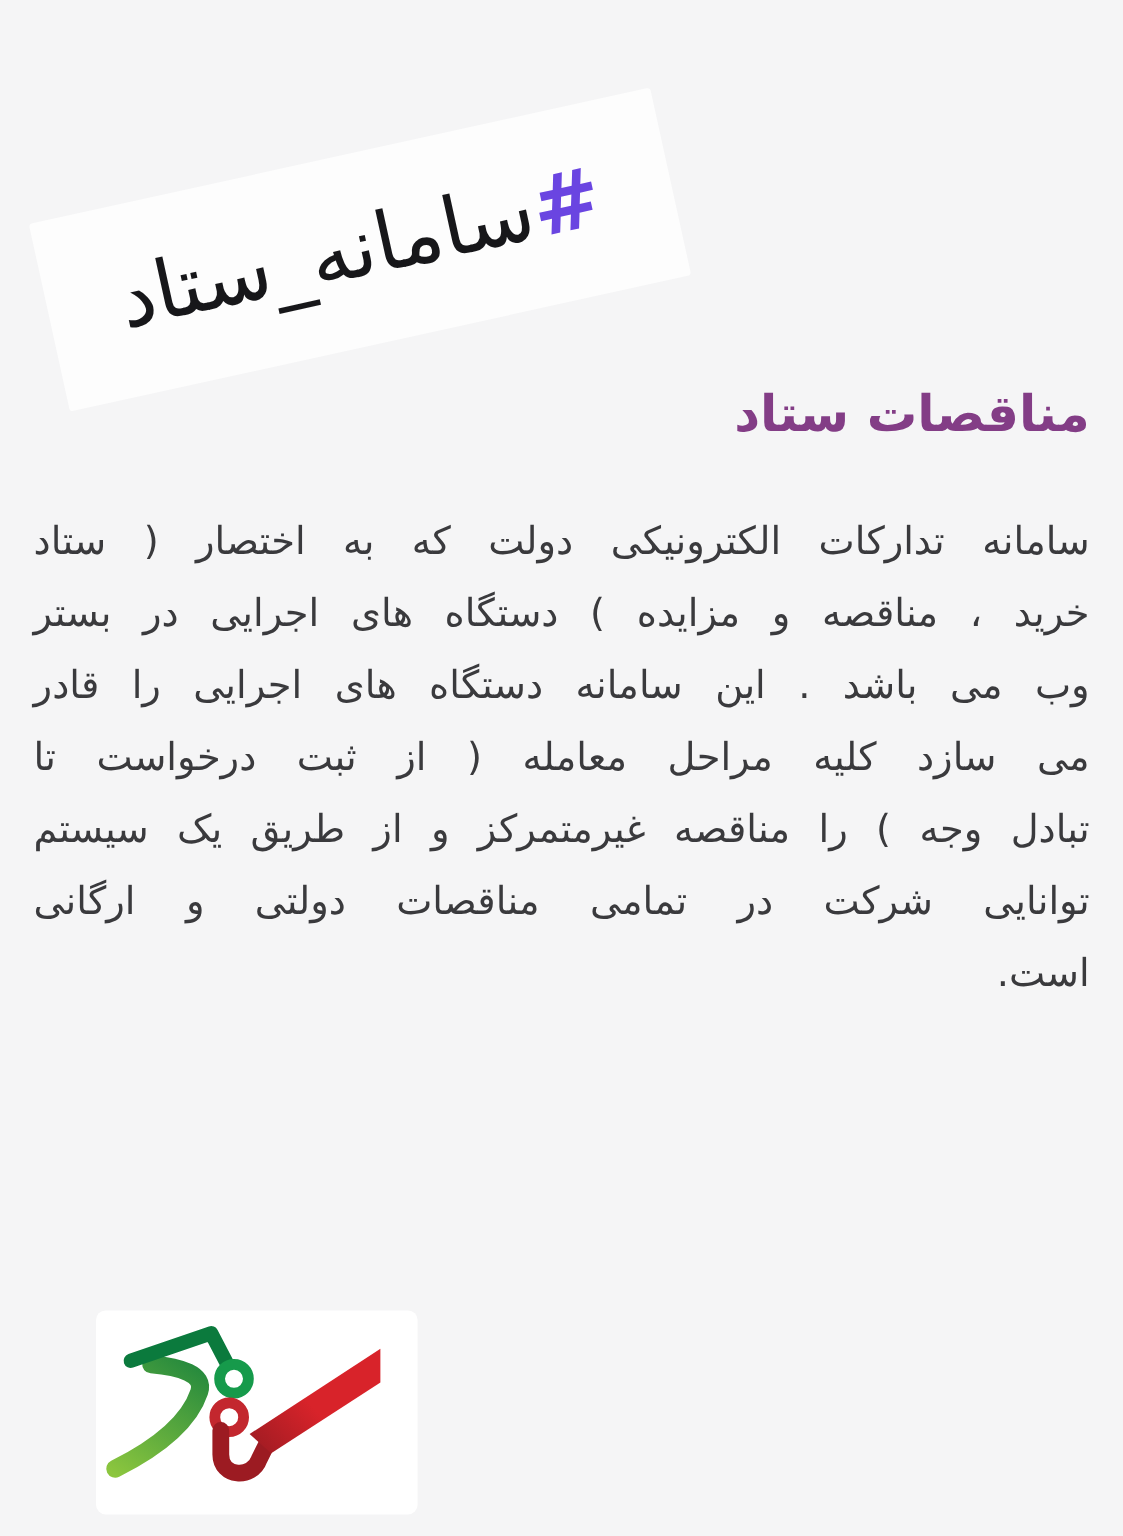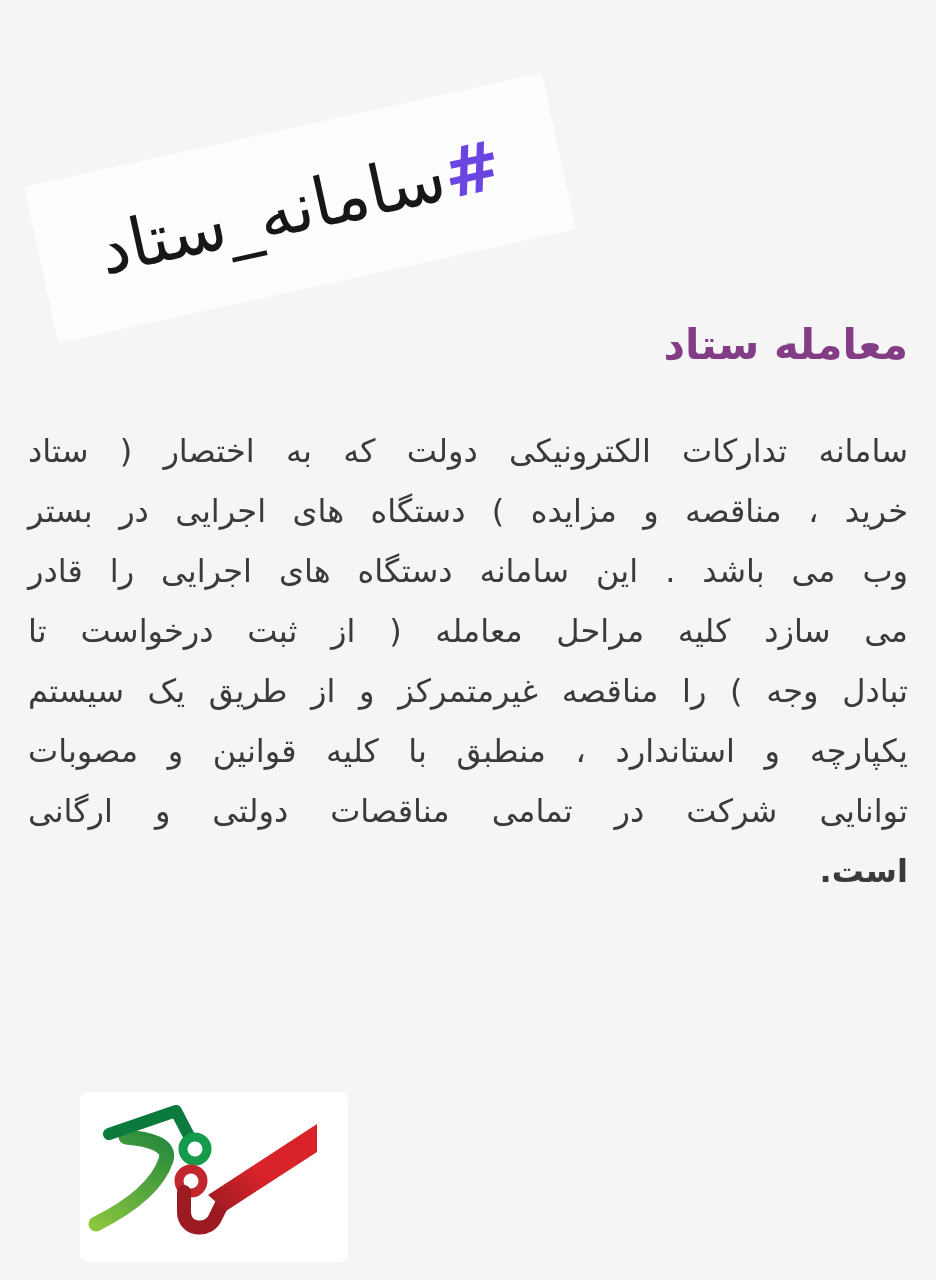--- a/index.html
+++ b/index.html
@@ -74,21 +74,20 @@
   }
   .article .line{
     height:60px;
     line-height:60px;
     text-align:justify;
     text-align-last:justify;
     white-space:nowrap;
   }
   .article .line.last{
     text-align-last:right;
-    font-weight:bold;
   }
 
   
   .logo-card{
     position:absolute;
     left:80px; top:1092px;
     width:268px; height:170px;
     background:#ffffff;
     border-radius:8px;
     overflow:hidden;
@@ -97,29 +96,28 @@
 </style>
 </head>
 <body>
 
 <div class="canvas">
 
   <div class="banner">
     <div class="banner-line"><span class="hash">#</span><span>سامانه_ستاد</span></div>
   </div>
 
-  <h1 class="page-title">معامله ستاد</h1>
+  <h1 class="page-title">مناقصات ستاد</h1>
 
   <div class="article">
     <div class="line">سامانه تدارکات الکترونیکی دولت که به اختصار ( ستاد</div>
     <div class="line">خرید ، مناقصه و مزایده ) دستگاه های اجرایی در بستر</div>
     <div class="line">وب می باشد . این سامانه دستگاه های اجرایی را قادر</div>
     <div class="line">می سازد کلیه مراحل معامله ( از ثبت درخواست تا</div>
     <div class="line">تبادل وجه ) را مناقصه غیرمتمرکز و از طریق یک سیستم</div>
-    <div class="line">یکپارچه و استاندارد ، منطبق با کلیه قوانین و مصوبات</div>
     <div class="line">توانایی شرکت در تمامی مناقصات دولتی و ارگانی</div>
     <div class="line last">است.</div>
   </div>
 
   <div class="logo-card">
     <svg viewBox="0 0 268 170" xmlns="http://www.w3.org/2000/svg">
       <defs>
         <linearGradient id="gGrad" gradientUnits="userSpaceOnUse" x1="20" y1="140" x2="100" y2="20">
           <stop offset="0" style="stop-color:var(--logo-green-light)"></stop>
           <stop offset="1" style="stop-color:var(--logo-green-dark)"></stop>

